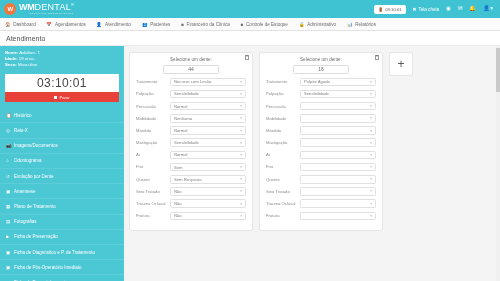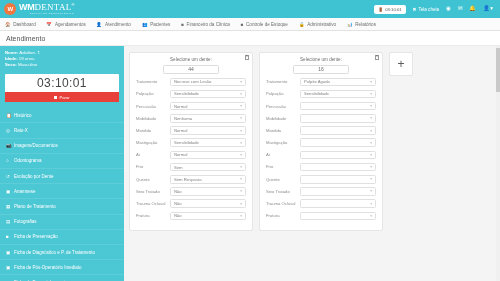--- a/index.html
+++ b/index.html
@@ -28,21 +28,21 @@
     display: flex; align-items: center; justify-content: center;
     color: #fff; font-weight: bold; font-size: 6px;
     letter-spacing: -0.5px;
     font-family: "Liberation Sans", sans-serif;
   }
   .logo-text {
     color: #fff; font-size: 9px; font-weight: bold;
     letter-spacing: -0.3px; line-height: 1;
     white-space: nowrap;
   }
-  .logo-text .thin { font-weight: normal; letter-spacing: 0.3px; font-family: Liberation Serif, serif; }
+  .logo-text .thin { font-weight: normal; letter-spacing: 0.3px; }
   .logo-sup { font-size: 4px; vertical-align: super; }
   .logo-sub {
     display: block; color: #cdeef2; font-size: 2.4px;
     letter-spacing: 0.5px; margin-top: 0.5px; text-align: right;
   }
 
   .topbar-right {
     margin-left: auto;
     display: flex; align-items: center; gap: 7px;
     padding-right: 3px;

